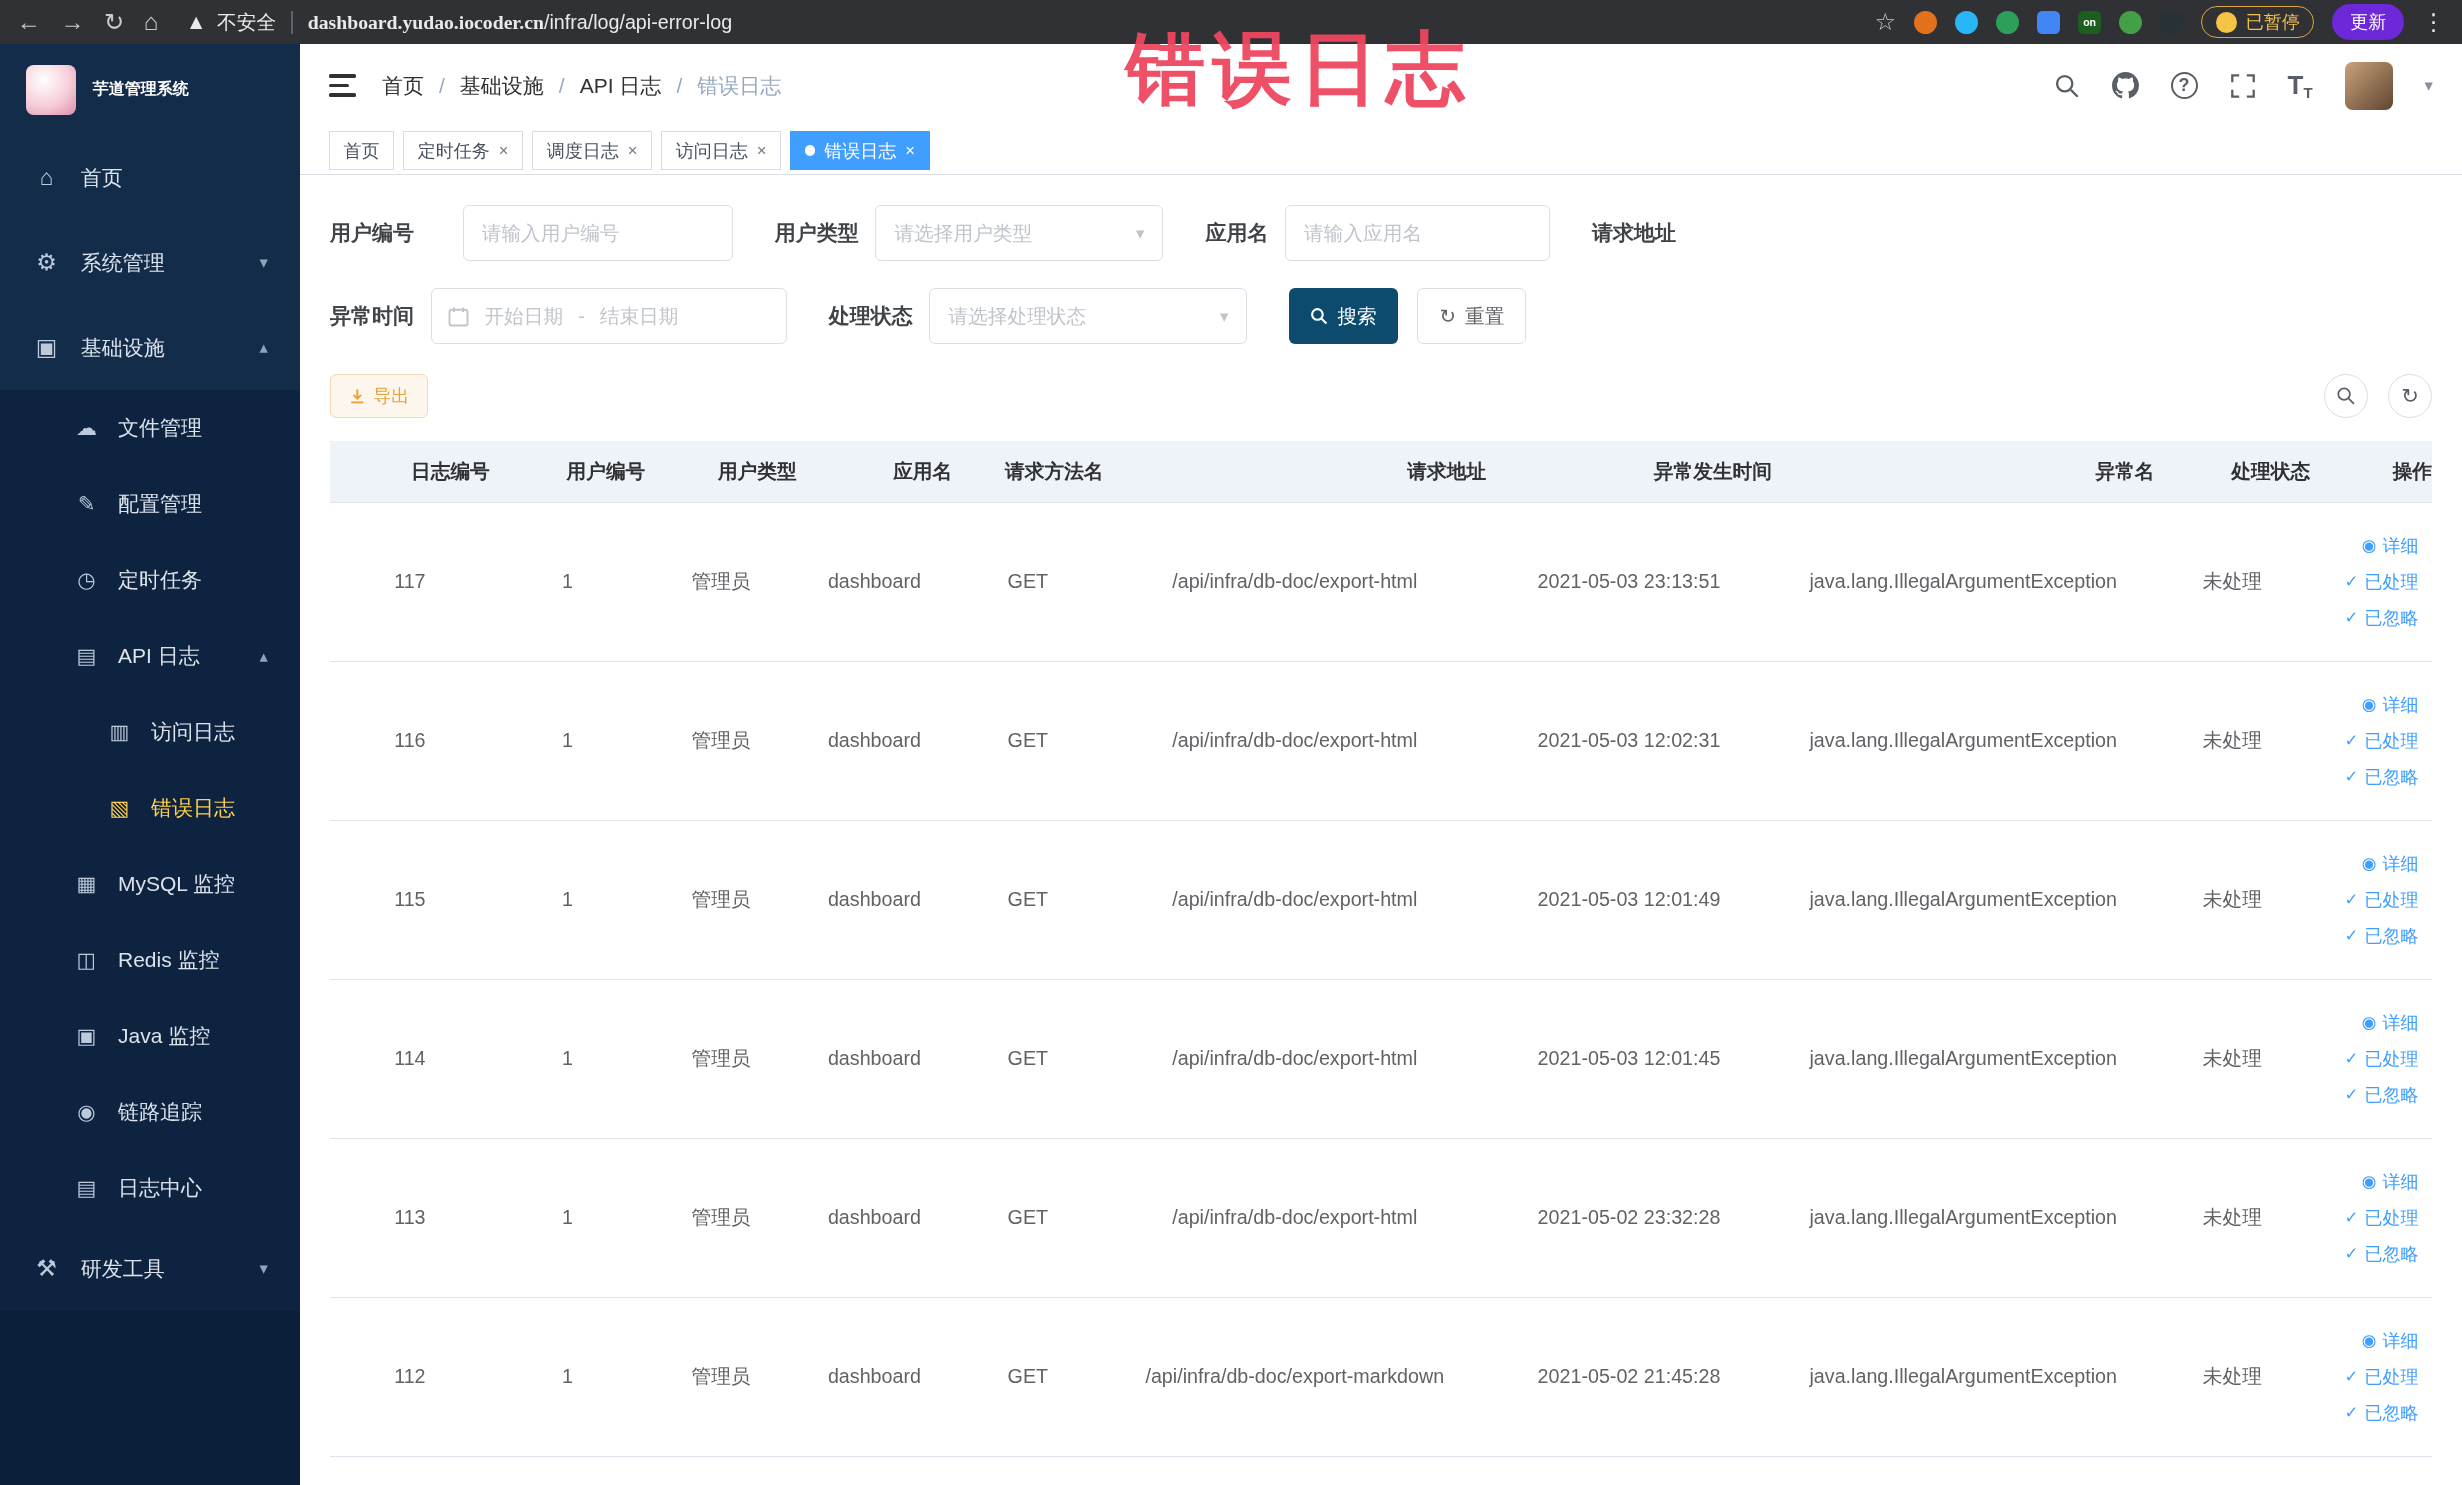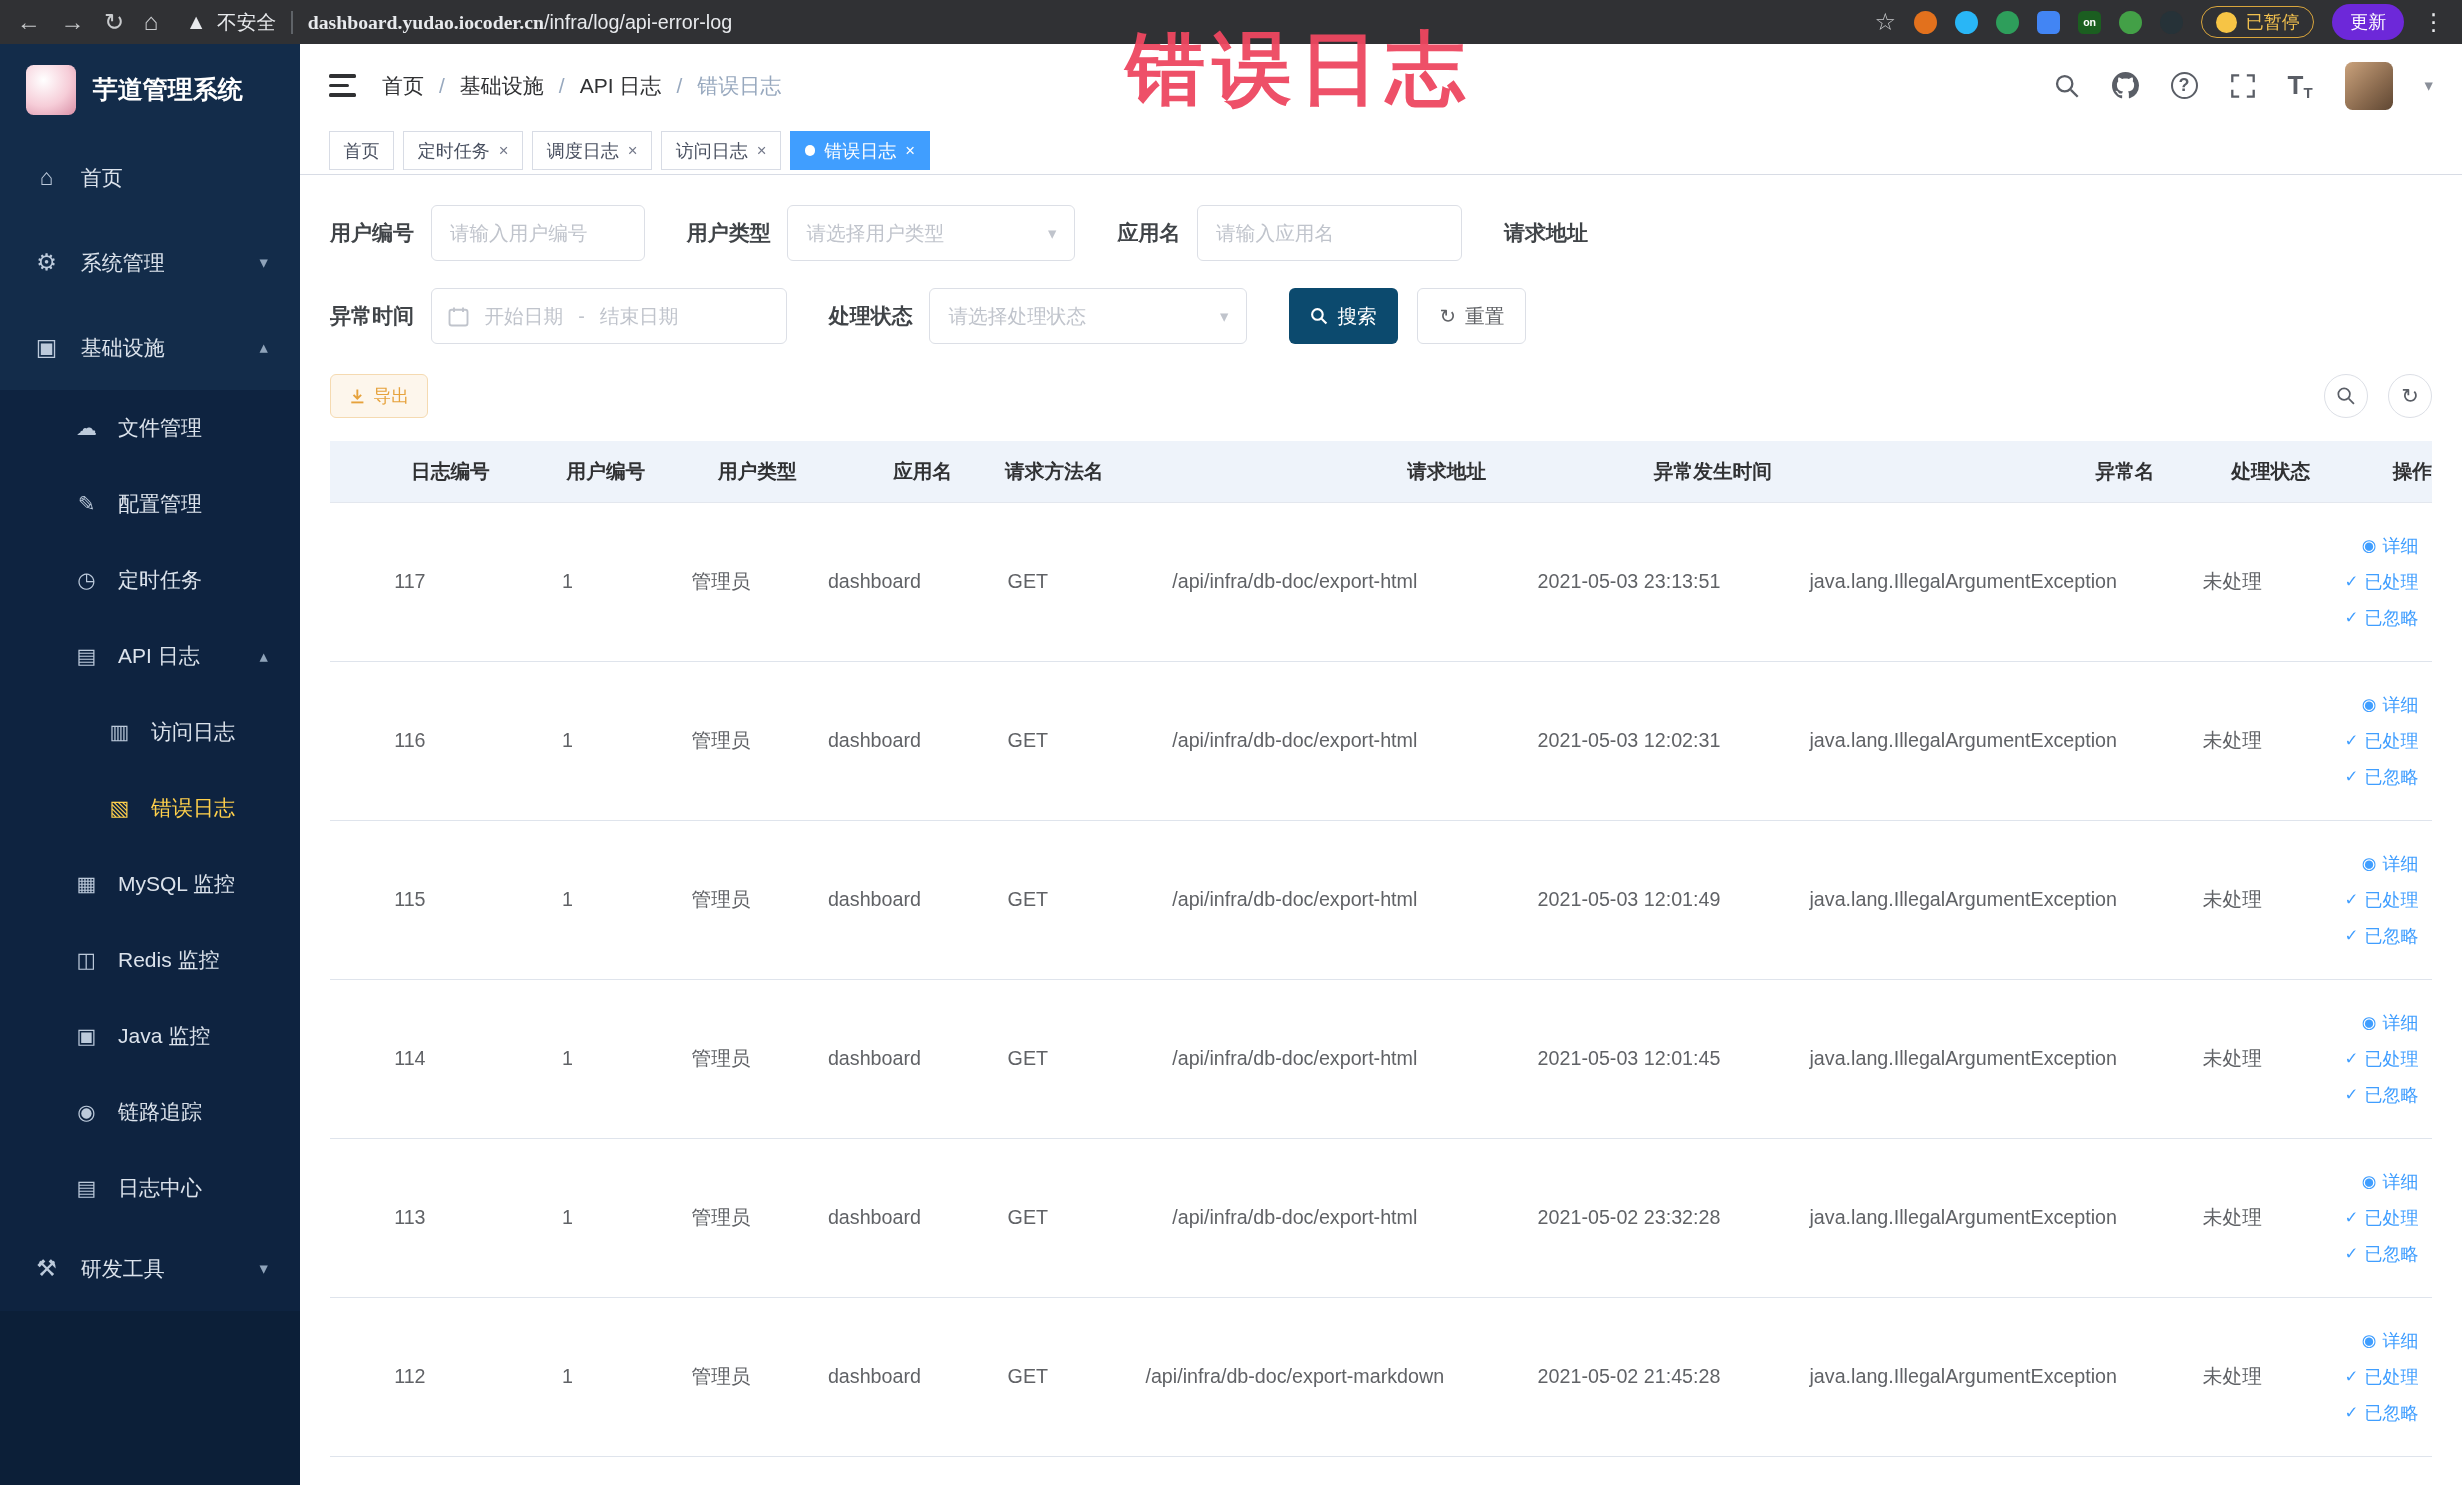--- a/index.html
+++ b/index.html
@@ -22,21 +22,21 @@
   .update-pill { background:#6d28d9; color:#fff; border-radius:21px; padding:6px 18px; font-size:18px; cursor:pointer; }
   .kebab { font-size:23px; color:#e8eaed; cursor:pointer; }
 
   
   .app { display:flex; height:1442px; }
 
   
   .sidebar { width:300px; background:#132c4a; color:#dce3ec; flex:none; display:flex; flex-direction:column; }
   .logo-row { height:91px; display:flex; align-items:center; padding:0 26px; gap:16.7px; }
   .logo-img { width:50px; height:50px; border-radius:7.6px; background:radial-gradient(circle at 35% 30%, #ffffff 0%, #f6cdd8 55%, #d98fa6 100%); flex:none; }
-  .logo-title { font-size:25px; font-weight:700; color:#fff; white-space:nowrap; }
+  .logo-title { font-size:16px; font-weight:700; color:#fff; white-space:nowrap; }
   .m-item { height:85px; display:flex; align-items:center; padding:0 32px; gap:19.7px; font-size:21px; cursor:pointer; white-space:nowrap; }
   .m-item .mi { width:29px; font-size:23px; color:#bccadb; text-align:center; flex:none; }
   .chev { margin-left:auto; font-size:16.7px; color:#8fa3ba; }
   .submenu { background:#0e2340; }
   .s-item { height:76px; display:flex; align-items:center; padding:0 32px 0 73px; gap:18px; font-size:21px; cursor:pointer; white-space:nowrap; }
   .s-item .mi { width:27px; font-size:21px; color:#bccadb; text-align:center; flex:none; }
   .s-item.lvl3 { padding-left:106px; }
   .s-item.active { color:#ffd04b; }
   .s-item.active .mi { color:#ffd04b; }
   .side-fill { flex:1; background:#0c1f38; }
@@ -282,21 +282,21 @@
           <span class="dot"></span>
           <span>错误日志</span>
           <span class="x">×</span>
         </span>
     </div>
 
     <div class="filters">
       <div class="frow">
         <div class="fgroup">
           <span class="f-label">用户编号</span>
-          <input class="inp" style="width: 214px;" placeholder="请输入用户编号">
+          <input class="inp" style="width: 270px; margin-left: 32px;" placeholder="请输入用户编号">
         </div>
         <div class="fgroup">
           <span class="f-label">用户类型</span>
           <div class="selwrap" style="width:288px;">
             <span class="ph">请选择用户类型</span>
             <span class="sel-caret">▾</span>
           </div>
         </div>
         <div class="fgroup">
           <span class="f-label">应用名</span>

